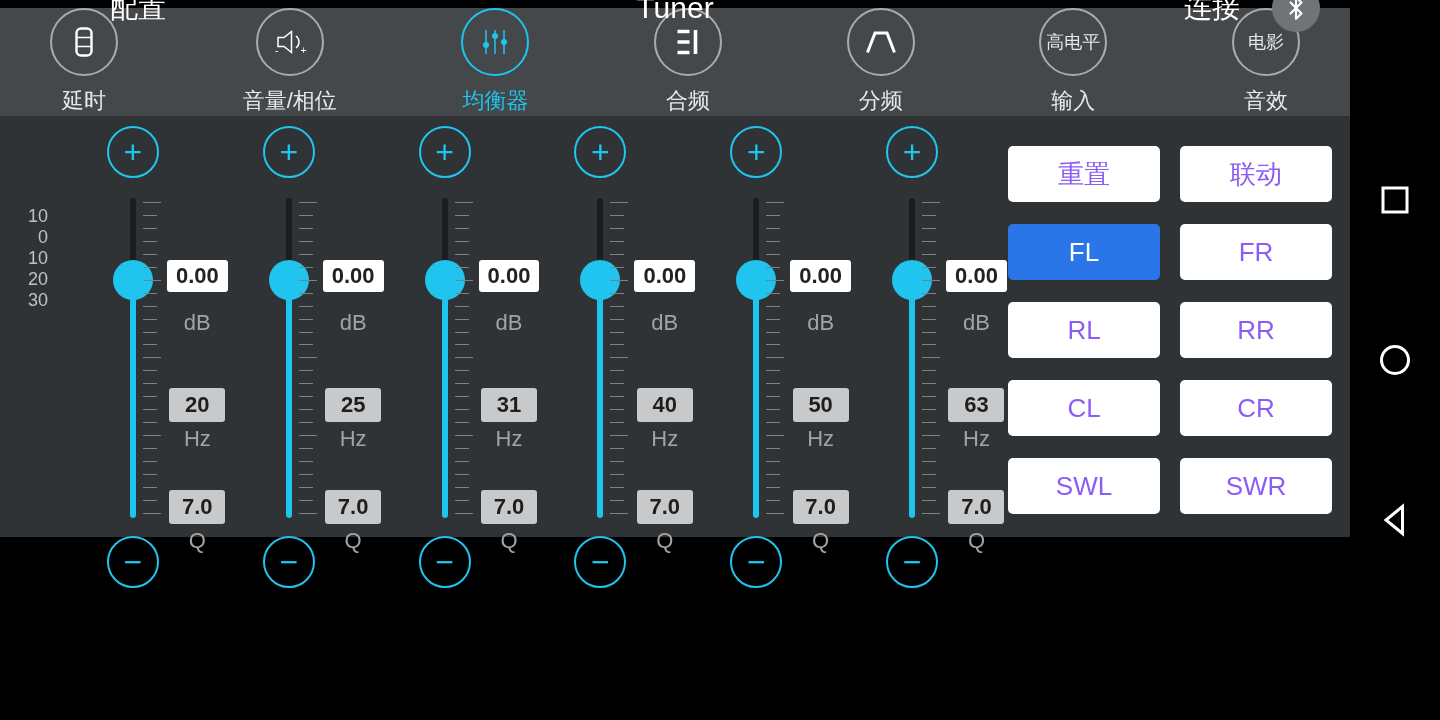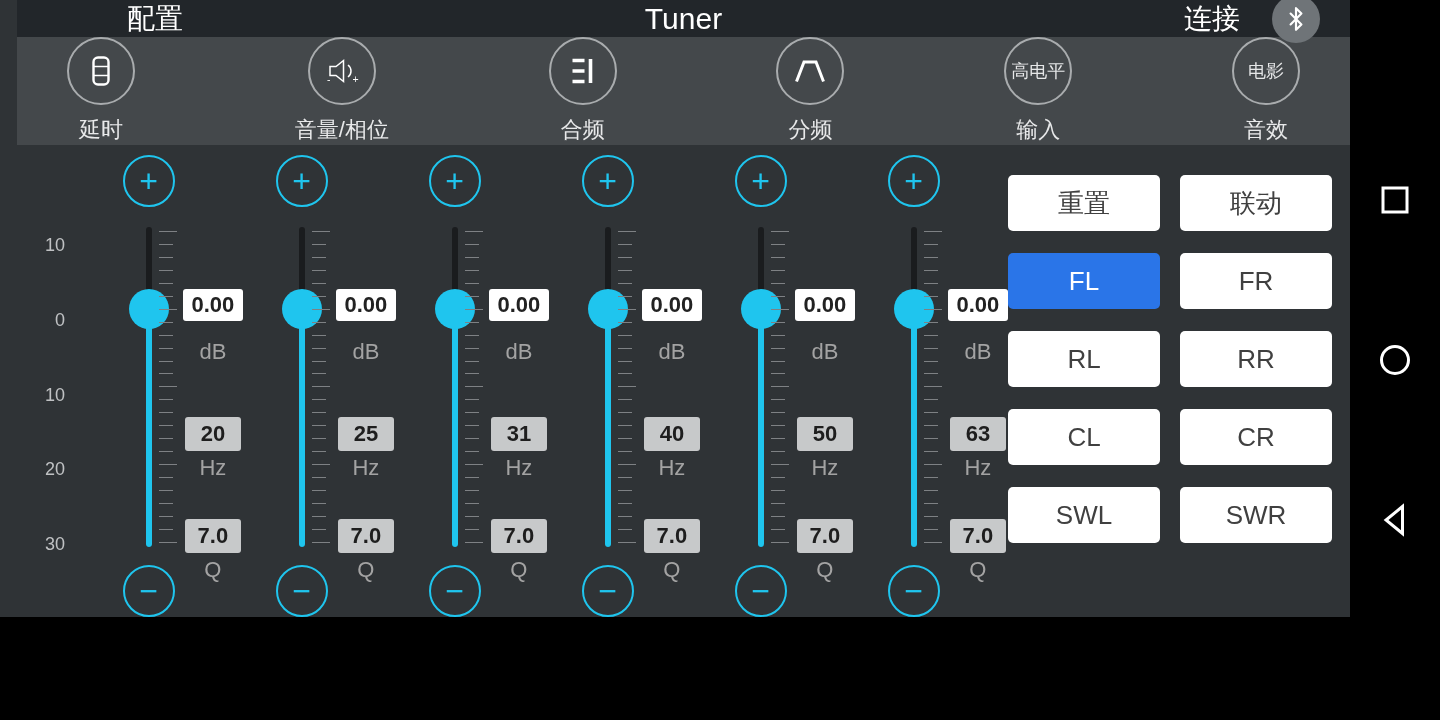--- a/index.html
+++ b/index.html
@@ -1,38 +1,38 @@
 <!DOCTYPE html>
 <html><head>
 <meta charset="utf-8">
 <style>
   *{box-sizing:border-box;margin:0;padding:0;font-family:"Helvetica Neue",Arial,"PingFang SC","Microsoft YaHei",sans-serif;}
   body{background:#000;width:1440px;height:720px;overflow:hidden;position:relative;}
-  .screen{position:absolute;left:0;top:0;width:1350px;height:617px;background:#2f3336;color:#fff;display:flex;flex-direction:column;padding-left:17px;}
+  .screen{position:absolute;left:0;top:8px;width:1350px;height:529px;background:#2f3336;color:#fff;display:flex;flex-direction:column;}
   .topbar{height:94px;background:#22262a;display:flex;align-items:center;position:relative;}
   .topbar .config{position:absolute;left:110px;font-size:28px;}
   .topbar .title{position:absolute;left:50%;transform:translateX(-50%);font-size:30px;}
   .topbar .connect{position:absolute;right:110px;font-size:28px;}
   .topbar .bt{position:absolute;right:30px;width:48px;height:48px;border-radius:50%;background:#6f7478;display:flex;align-items:center;justify-content:center;}
   .topbar .bt svg{width:26px;height:26px;}
 
   .tabbar{height:128px;background:#44484b;display:flex;align-items:center;justify-content:space-between;padding:0 50px;}
   .tab{display:flex;flex-direction:column;align-items:center;gap:10px;cursor:pointer;}
   .tab .circle{width:68px;height:68px;border:2px solid #a9acae;border-radius:50%;display:flex;align-items:center;justify-content:center;}
   .tab.active .circle{border-color:#1fc5ee;}
   .tab .circle svg{width:36px;height:36px;stroke:#fff;fill:none;}
   .tab.active .circle svg{stroke:#1fc5ee;}
   .tab .tlabel{font-size:22px;color:#e8e9ea;}
   .tab.active .tlabel{color:#1fc5ee;}
   .tab.text .circle{border:2px solid #a9acae;}
   .tab.text span.inside{font-size:18px;color:#e6e7e8;}
 
   .main{flex:1;display:flex;position:relative;}
   .eq-area{flex:1;position:relative;padding-left:55px;padding-right:10px;}
-  .scale{position:absolute;left:20px;top:90px;height:320px;display:flex;flex-direction:column;justify-content:space-between;font-size:18px;color:#bfc1c3;}
+  .scale{position:absolute;left:20px;top:90px;height:320px;display:flex;flex-direction:column;font-size:18px;color:#bfc1c3;}
   .scale span{text-align:right;width:28px;}
   .bands{display:flex;height:100%;padding-top:10px;}
   .band{flex:1;display:flex;flex-direction:column;align-items:center;position:relative;}
   .plusminus{width:52px;height:52px;border:2.5px solid #1fc5ee;border-radius:50%;display:flex;align-items:center;justify-content:center;color:#1fc5ee;font-size:32px;font-weight:300;cursor:pointer;line-height:1;}
   .slider-wrap{position:relative;height:320px;width:100%;margin-top:20px;display:flex;justify-content:center;}
   .track{position:absolute;top:0;bottom:0;width:6px;background:#1a1c1e;border-radius:3px;left:50%;transform:translateX(-50%);}
   .track .below{position:absolute;top:80px;bottom:0;left:0;right:0;background:#1fc5ee;border-radius:3px;}
   .knob{position:absolute;top:62px;left:50%;transform:translateX(-50%);width:40px;height:40px;border-radius:50%;background:#1fc5ee;cursor:grab;}
   .ticks{position:absolute;top:0;bottom:0;left:50%;transform:translateX(10px);width:16px;display:flex;flex-direction:column;justify-content:space-between;padding:4px 0;}
   .ticks i{height:1px;background:#7e8184;width:14px;display:block;}
@@ -40,21 +40,21 @@
   .readouts{position:absolute;left: calc(50% + 34px);top:62px;display:flex;flex-direction:column;gap:18px;}
   .readouts .val{background:#fff;color:#222;font-size:22px;font-weight:600;padding:3px 9px;border-radius:3px;text-align:center;min-width:60px;}
   .readouts .unit{color:#a3a3a3;font-size:22px;text-align:center;}
   .freq-group,.q-group{display:flex;flex-direction:column;align-items:center;gap:4px;}
   .freq-group{margin-top:34px;}
   .q-group{margin-top:20px;}
   .freq-group .val,.q-group .val{background:#c7c9ca;color:#1e1e1e;font-weight:600;font-size:22px;padding:4px 12px;border-radius:3px;min-width:56px;text-align:center;}
   .band .minus{margin-top:18px;}
 
   .channels{width:350px;padding:30px 18px 0 8px;display:grid;grid-template-columns:1fr 1fr;gap:22px 20px;align-content:start;}
-  .chan-btn{height:56px;background:#fff;color:#404040;font-size:26px;font-weight:500;border:none;border-radius:5px;cursor:pointer;display:flex;align-items:center;justify-content:center;}
+  .chan-btn{height:56px;background:#fff;color:#8b5cf6;font-size:26px;font-weight:500;border:none;border-radius:5px;cursor:pointer;display:flex;align-items:center;justify-content:center;}
   .chan-btn.active{background:#2a75e8;color:#fff;}
 
   .sysnav{position:absolute;right:0;top:0;width:90px;height:720px;background:#000;display:flex;flex-direction:column;align-items:center;justify-content:space-around;padding:120px 0;}
   .sysnav .navicon{width:36px;height:36px;}
   .sysnav svg{stroke:#fff;fill:none;stroke-width:2;width:100%;height:100%;}
 </style>
 </head>
 <body>
 
 <div class="screen">
@@ -84,20 +84,33 @@
       <div class="tab">
         <div class="circle">
           <svg viewBox="0 0 24 24">
             <path d="M4 9v6h4l5 4V5L8 9H4z"></path>
             <path d="M16 8a5 5 0 0 1 0 8"></path>
             <text x="2" y="20" font-size="7" fill="#fff" stroke="none">-</text>
             <text x="19" y="20" font-size="7" fill="#fff" stroke="none">+</text>
           </svg>
         </div>
         <div class="tlabel">音量/相位</div>
+      </div>
+      <div class="tab active">
+        <div class="circle">
+          <svg viewBox="0 0 24 24">
+            <line x1="6" y1="4" x2="6" y2="20"></line>
+            <line x1="12" y1="4" x2="12" y2="20"></line>
+            <line x1="18" y1="4" x2="18" y2="20"></line>
+            <circle cx="6" cy="14" r="2" fill="#1fc5ee" stroke="none"></circle>
+            <circle cx="12" cy="8" r="2" fill="#1fc5ee" stroke="none"></circle>
+            <circle cx="18" cy="12" r="2" fill="#1fc5ee" stroke="none"></circle>
+          </svg>
+        </div>
+        <div class="tlabel">均衡器</div>
       </div>
       <div class="tab">
         <div class="circle">
           <svg viewBox="0 0 24 24" stroke-width="2.4">
             <path d="M5 5h8M5 12h8M5 19h8"></path>
             <line x1="17" y1="4" x2="17" y2="20"></line>
           </svg>
         </div>
         <div class="tlabel">合频</div>
       </div>

